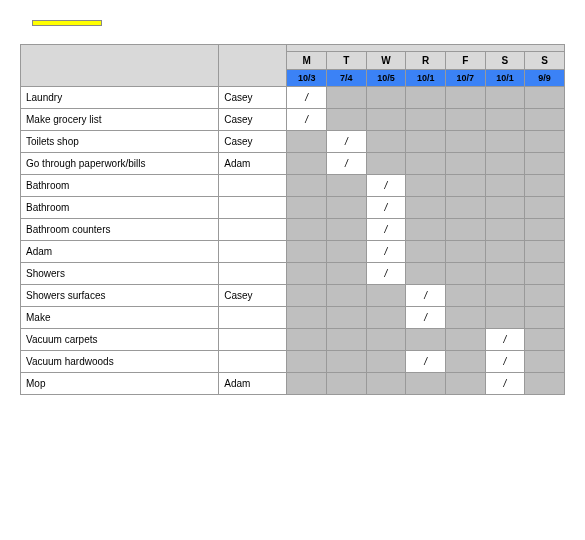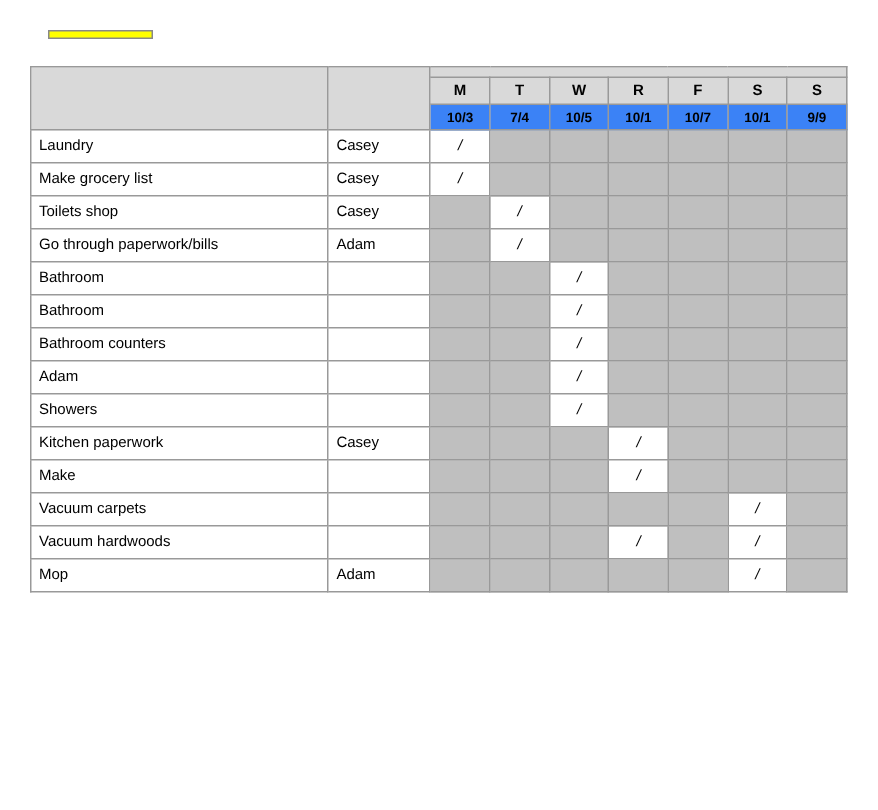--- a/index.html
+++ b/index.html
@@ -202,21 +202,21 @@
         <td class="col-owner"></td>
         <td class="col-day gray"></td>
         <td class="col-day gray"></td>
         <td class="col-day check-cell">/</td>
         <td class="col-day gray"></td>
         <td class="col-day gray"></td>
         <td class="col-day gray"></td>
         <td class="col-day gray"></td>
       </tr>
       <tr class="data-row">
-        <td class="col-chore">Kitchen paperwork</td>
+        <td class="col-chore">Showers surfaces</td>
         <td class="col-owner">Casey</td>
         <td class="col-day gray"></td>
         <td class="col-day gray"></td>
         <td class="col-day gray"></td>
         <td class="col-day check-cell">/</td>
         <td class="col-day gray"></td>
         <td class="col-day gray"></td>
         <td class="col-day gray"></td>
       </tr>
       <tr class="data-row">

